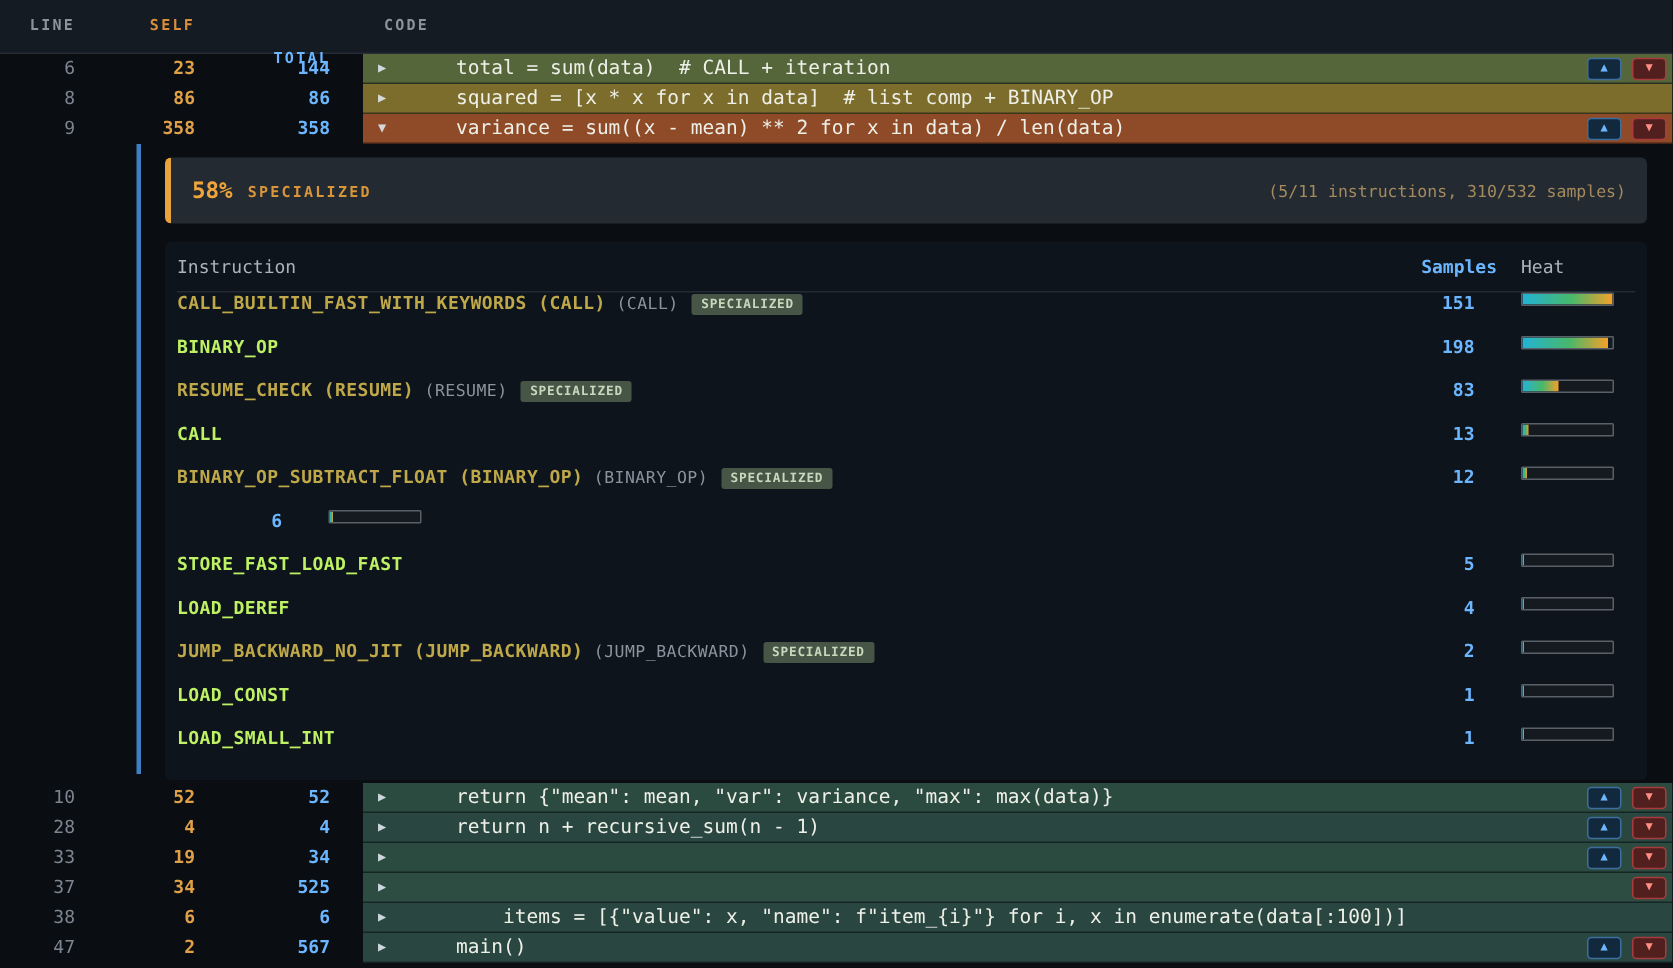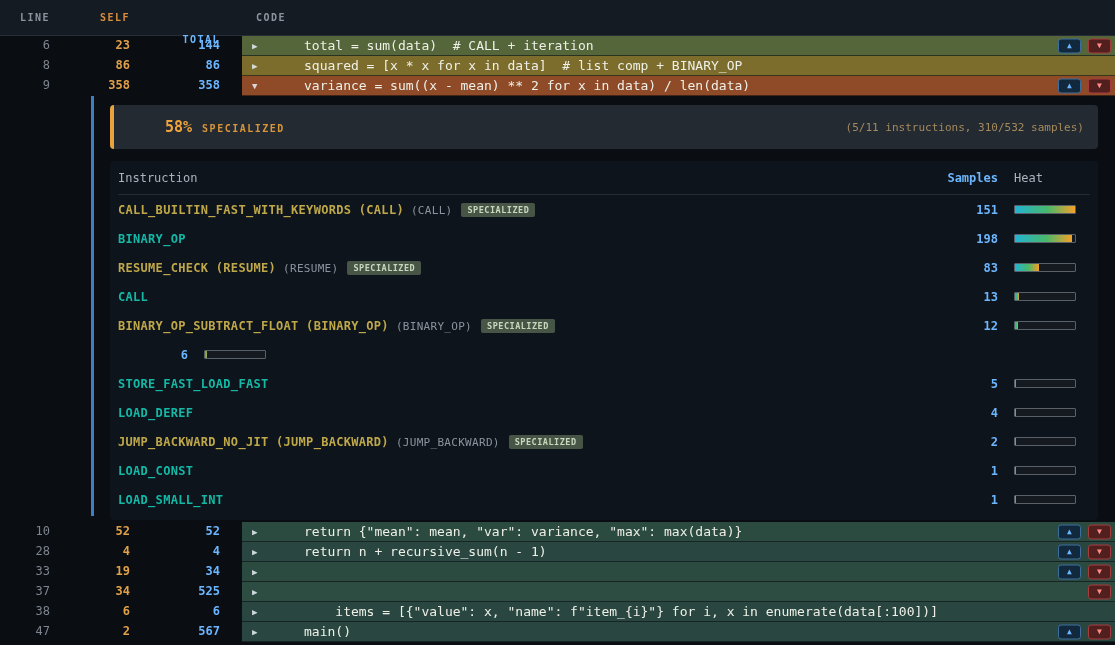--- a/index.html
+++ b/index.html
@@ -44,35 +44,35 @@
   .btn.down { background: #521f1f; border: 1px solid #a83c3c; color: #ff8d85; }
 
   
   .expand-wrap { position: relative; height: 426px; flex: 0 0 426px; }
   .thread { position: absolute; left: 91px; top: 0; bottom: 6px; width: 3px; background: #3f7ec2; }
   .panel { margin: 9px 17px 0 110px; }
   .summary {
     height: 44px; background: #242a31; border-left: 4px solid #e8a33d; border-radius: 4px;
     display: flex; align-items: center; padding: 0 14px;
   }
-  .pct { color: #f0a53c; font-weight: bold; font-size: 15px; margin-right: 10px; margin-left: 37px; }
+  .pct { color: #f0a53c; font-weight: bold; font-size: 15px; margin-right: 10px; }
   .spec-label { color: #d8953a; font-size: 10px; letter-spacing: 1.5px; font-weight: bold; padding-top: 2px; }
   .meta { margin-left: auto; color: #a48a5e; font-size: 11px; }
 
   .itable { margin-top: 12px; background: #0e141b; border-radius: 4px; padding: 0 8px 6px 8px; }
   .ihdr {
     display: flex; align-items: center; height: 34px;
     border-bottom: 1px solid #232b34; font-size: 12px; color: #aab4be;
   }
   .ihdr .h-instr   { flex: 1; }
   .ihdr .h-samples { width: 70px; text-align: right; color: #6cb6ff; font-weight: bold; }
   .ihdr .h-heat    { width: 92px; padding-left: 16px; }
 
-  .irow { display: flex; align-items: center; height: 29px; font-size: 12px; }
-  .iname { flex: 1; font-weight: bold; letter-spacing: .3px; color: #14b8a6; white-space: nowrap; }
+  .irow { display: flex; height: 29px; font-size: 12px; gap: 15px; }
+  .iname { flex: 1; font-weight: bold; letter-spacing: .3px; color: #bef264; white-space: nowrap; }
   .iname.spec { color: #bfa84a; }
   .ibase { color: #8b949e; font-weight: normal; font-size: 11px; margin-left: 7px; }
   .ibadge {
     background: #475547; color: #c8d8bd; font-size: 8.5px; padding: 2px 6px; border-radius: 2px;
     margin-left: 9px; letter-spacing: .5px; font-weight: bold; display: inline-block; vertical-align: 1px;
   }
   .isamples { width: 70px; text-align: right; color: #6cb6ff; font-weight: bold; }
   .iheat { width: 92px; padding-left: 16px; }
   .track { width: 62px; height: 9px; border: 1px solid #596068; background: #141a20; border-radius: 1px; overflow: hidden; }
   .fill { height: 100%; background: linear-gradient(90deg, #22b3d4 0%, #49b86a 55%, #f5a028 100%); }

